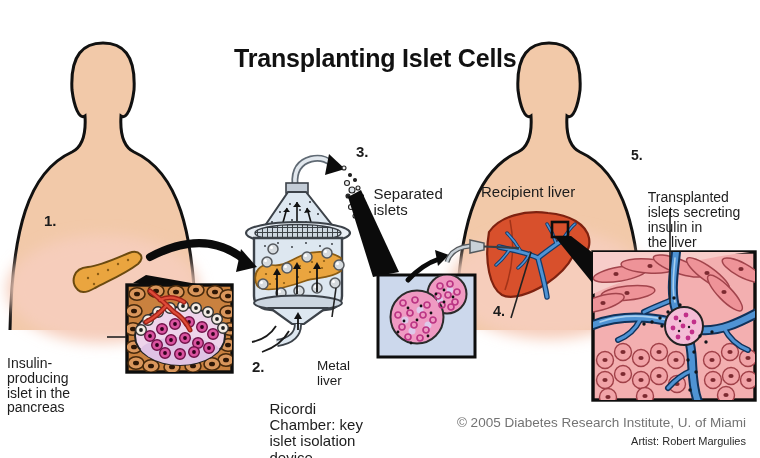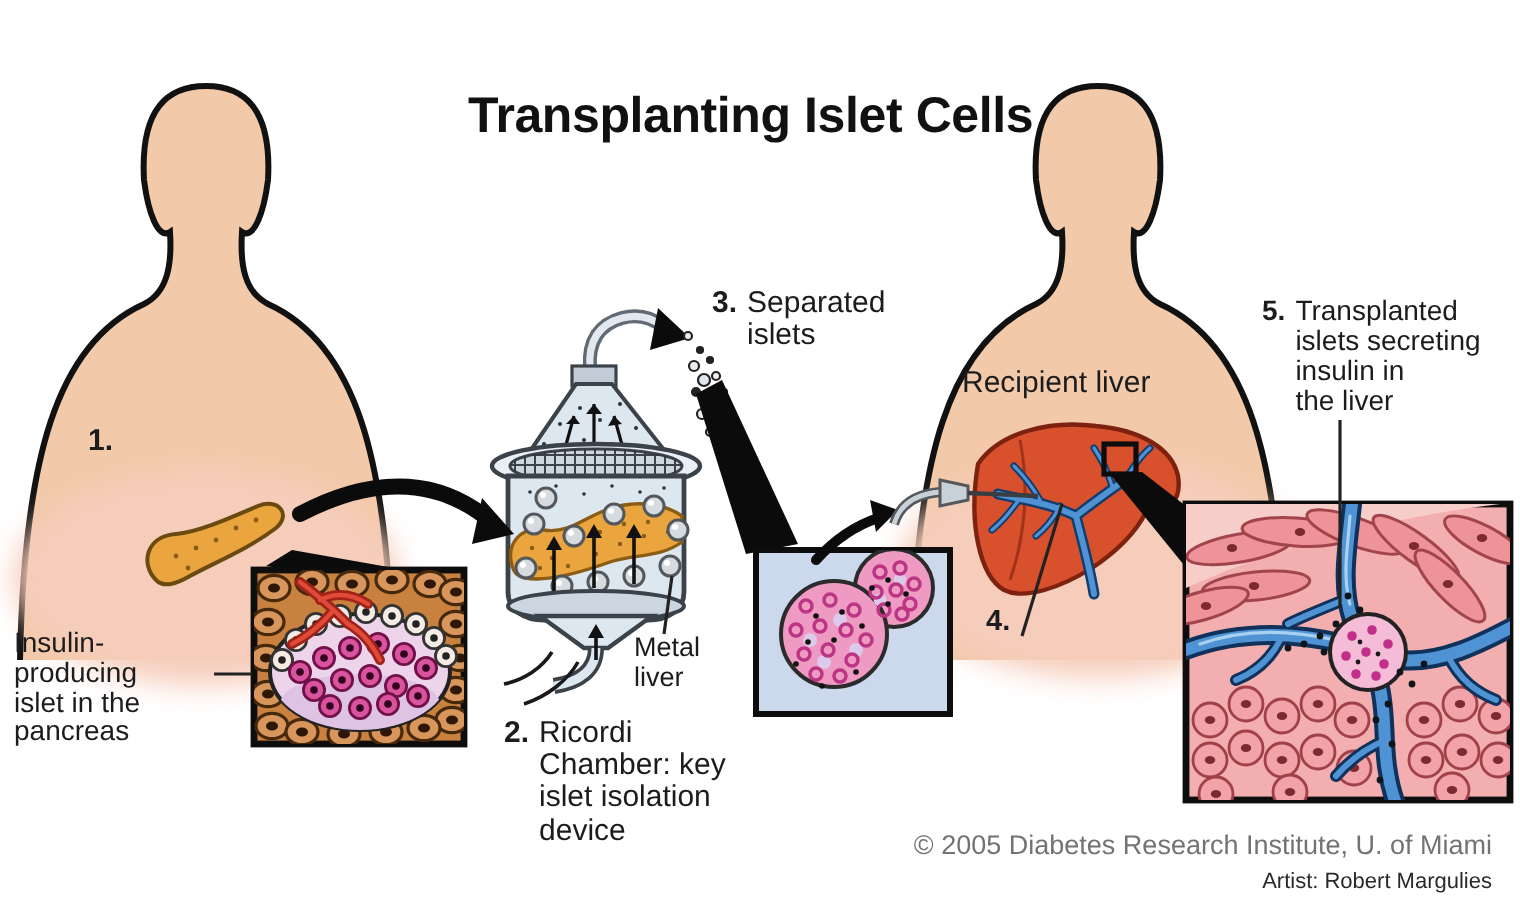--- a/index.html
+++ b/index.html
@@ -2,21 +2,21 @@
 <html style="--skin: #f2c9a9; --glow: #f6cdbb; --pancreas: #eaa53f; --tissue_brown: #c9813f; --islet_pink: #ef9ac2; --islet_magenta: #d9539f; --chamber_blue: #dde7f0; --inset_blue: #ccd8ec; --liver_red: #d8502c; --vessel_blue: #4f93d4; --liver_pink: #f3afb0; --ink: #111111;"><head>
 <meta charset="utf-8">
 <style>
   html,body{margin:0;padding:0;}
   body{
     width:760px;height:458px;position:relative;background:#ffffff;
     font-family:"Liberation Sans", sans-serif;color:#1c1c1c;overflow:hidden;
   }
   #art{position:absolute;left:0;top:0;}
   .lbl{position:absolute;line-height:1.08;}
-  .pre{white-space:pre-line;}
+  .pre{white-space:pre-line;margin-top:42px;}
   .num{font-weight:bold;}
   .step{display:flex;gap:5px;}
   .title{font-weight:bold;font-size:25px;letter-spacing:-0.2px;color:#111;}
   .f15{font-size:15px;}
   .f145{font-size:14.5px;line-height:15.5px;}
   .f14{font-size:14px;line-height:15px;}
   .cap{font-size:14px;line-height:14.8px;}
   .metal{font-size:13.5px;line-height:14.5px;}
   .copy{font-size:13.5px;color:#737373;}
   .artist{font-size:11px;color:#2a2a2a;}

